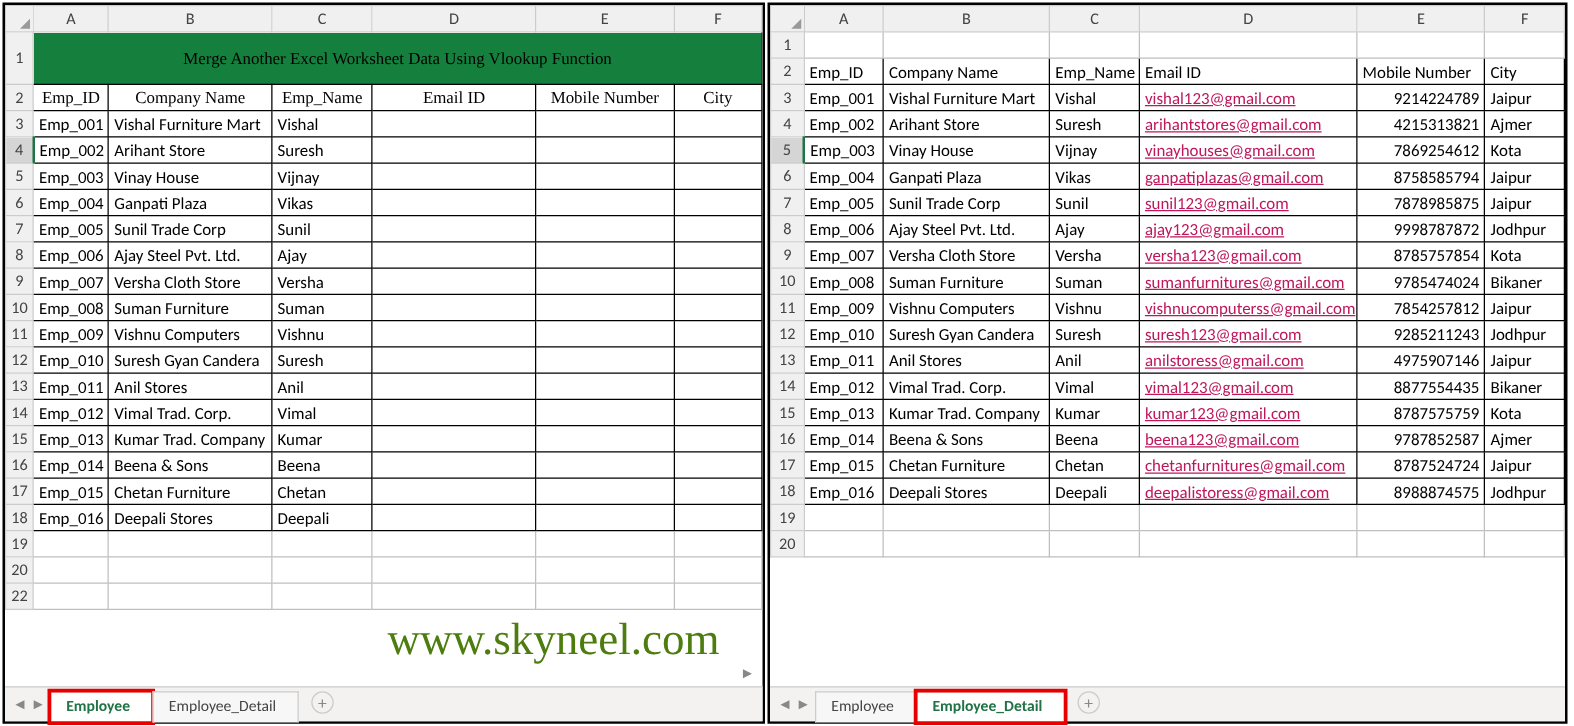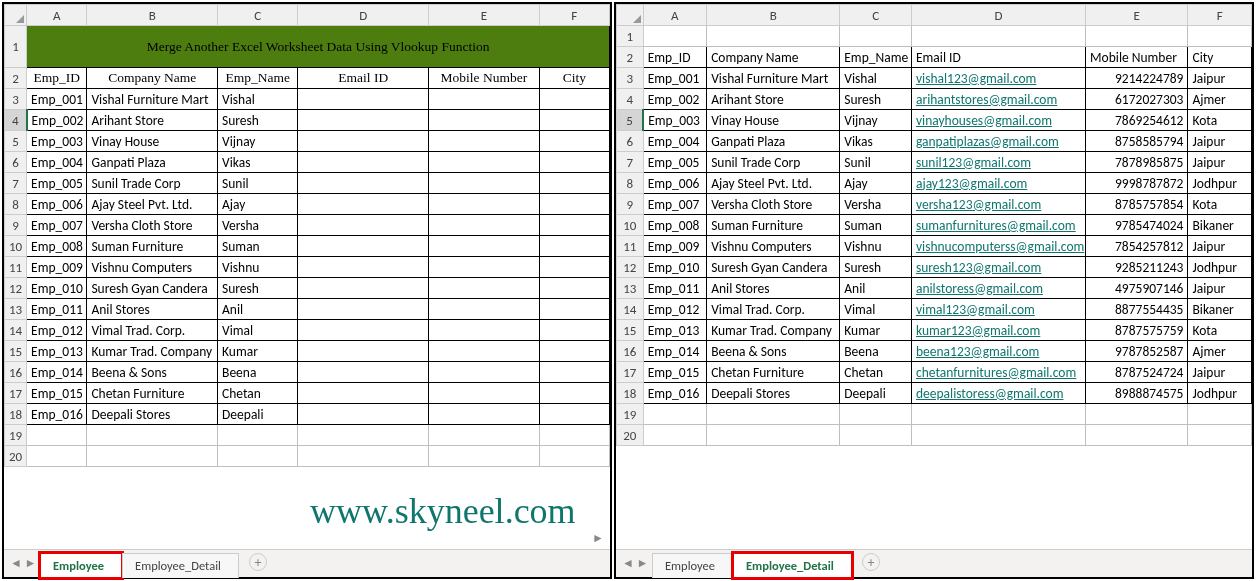--- a/index.html
+++ b/index.html
@@ -48,36 +48,36 @@
   .sheet .corner { background:#f0f0f0; position:relative;}
   .sheet .corner::after{
     content:"";
     position:absolute;
     right:2px; bottom:2px;
     border-left: 8px solid transparent;
     border-bottom: 8px solid #999;
   }
   .sheet .rowhdr.sel { background:#d5d5d5; border-right:2px solid #217346;}
   .title-cell {
-    background: #4d7c0f;
+    background: #15803d;
     font-weight: bold;
     text-align: center !important;
     font-family: "Times New Roman", serif;
     font-size: 16px;
     height: 42px !important;
   }
   .hdr-cell {
     font-weight: bold;
     text-align: center !important;
     font-family: "Times New Roman", serif;
     border:1px solid #000 !important;
   }
   .data-cell { border:1px solid #000 !important; font-size:13.5px;}
   .data-cell.num { text-align:right;margin-top:48px;}
-  .data-cell a, .hyperlink { color: #0f766e; text-decoration: underline; cursor: pointer; margin-top: 14px; }
+  .data-cell a, .hyperlink { color: #be185d; text-decoration: underline; cursor: pointer; margin-top: 14px; }
   .tabstrip {
     height: 28px;
     display: flex;
     align-items: center;
     background: #f3f2f1;
     border-top: 1px solid #ccc;
     padding-left: 36px;
     gap: 0;
     position:relative;
   }
@@ -107,21 +107,21 @@
     display:flex;align-items:center;justify-content:center;
     margin-left:10px;color:#888;font-size:14px;cursor:pointer;
     position:relative; top:2px;
   }
   .watermark {
     position: absolute;
     left: 310px;
     top: 490px;
     font-family: "Times New Roman", serif;
     font-size: 36px;
-    color: #0f766e;
+    color: #4d7c0f;
     pointer-events: none;
     z-index: 50;
   }
   .scroll-right{
     position:absolute; right:4px; bottom:32px; width:14px; height:14px;
     color:#888;font-size:12px;
   }
 </style>
 </head>
 <body>
@@ -309,20 +309,29 @@
             <th class="rowhdr">19</th>
             <td></td>
             <td></td>
             <td></td>
             <td></td>
             <td></td>
             <td></td>
           </tr>
           <tr>
             <th class="rowhdr">20</th>
+            <td></td>
+            <td></td>
+            <td></td>
+            <td></td>
+            <td></td>
+            <td></td>
+          </tr>
+          <tr>
+            <th class="rowhdr">22</th>
             <td></td>
             <td></td>
             <td></td>
             <td></td>
             <td></td>
             <td></td>
           </tr>
         </tbody>
       </table>
   </div>
@@ -385,21 +394,21 @@
             <td class="data-cell"><span class="hyperlink">vishal123@gmail.com</span></td>
             <td class="data-cell num">9214224789</td>
             <td class="data-cell">Jaipur</td>
           </tr>
           <tr>
             <th class="rowhdr">4</th>
             <td class="data-cell">Emp_002</td>
             <td class="data-cell">Arihant Store</td>
             <td class="data-cell">Suresh</td>
             <td class="data-cell"><span class="hyperlink">arihantstores@gmail.com</span></td>
-            <td class="data-cell num">6172027303</td>
+            <td class="data-cell num">4215313821</td>
             <td class="data-cell">Ajmer</td>
           </tr>
           <tr>
             <th class="rowhdr sel">5</th>
             <td class="data-cell">Emp_003</td>
             <td class="data-cell">Vinay House</td>
             <td class="data-cell">Vijnay</td>
             <td class="data-cell"><span class="hyperlink">vinayhouses@gmail.com</span></td>
             <td class="data-cell num">7869254612</td>
             <td class="data-cell">Kota</td>

